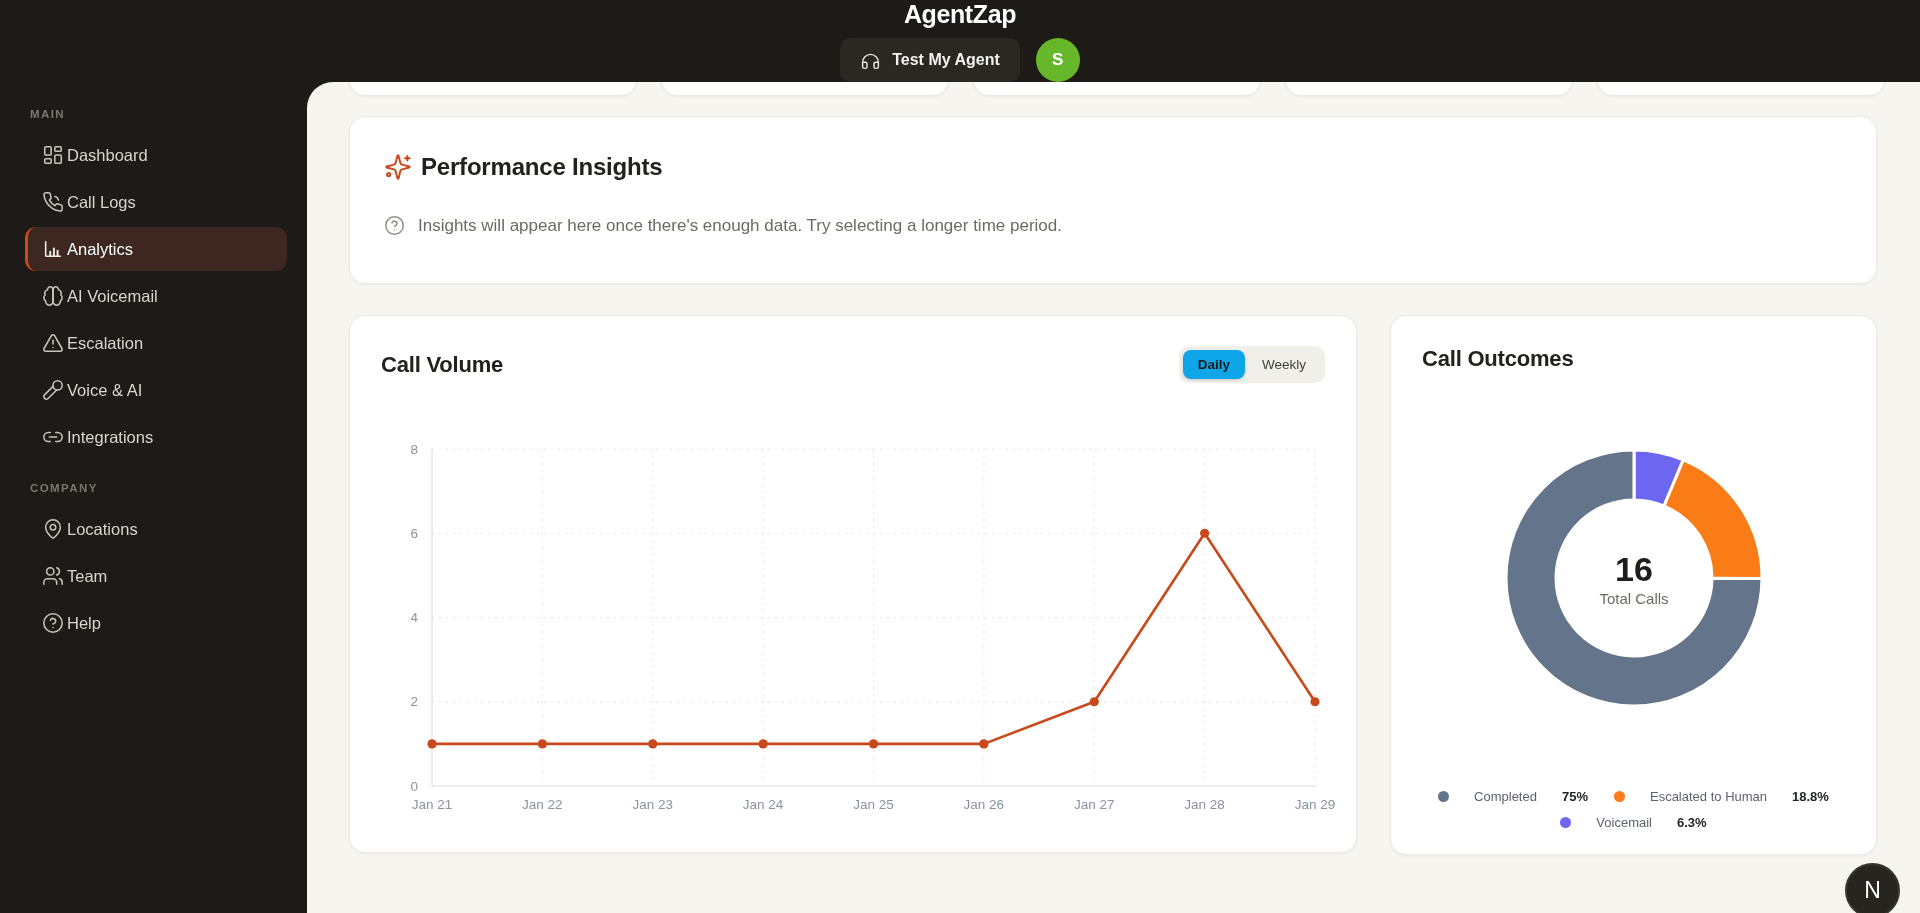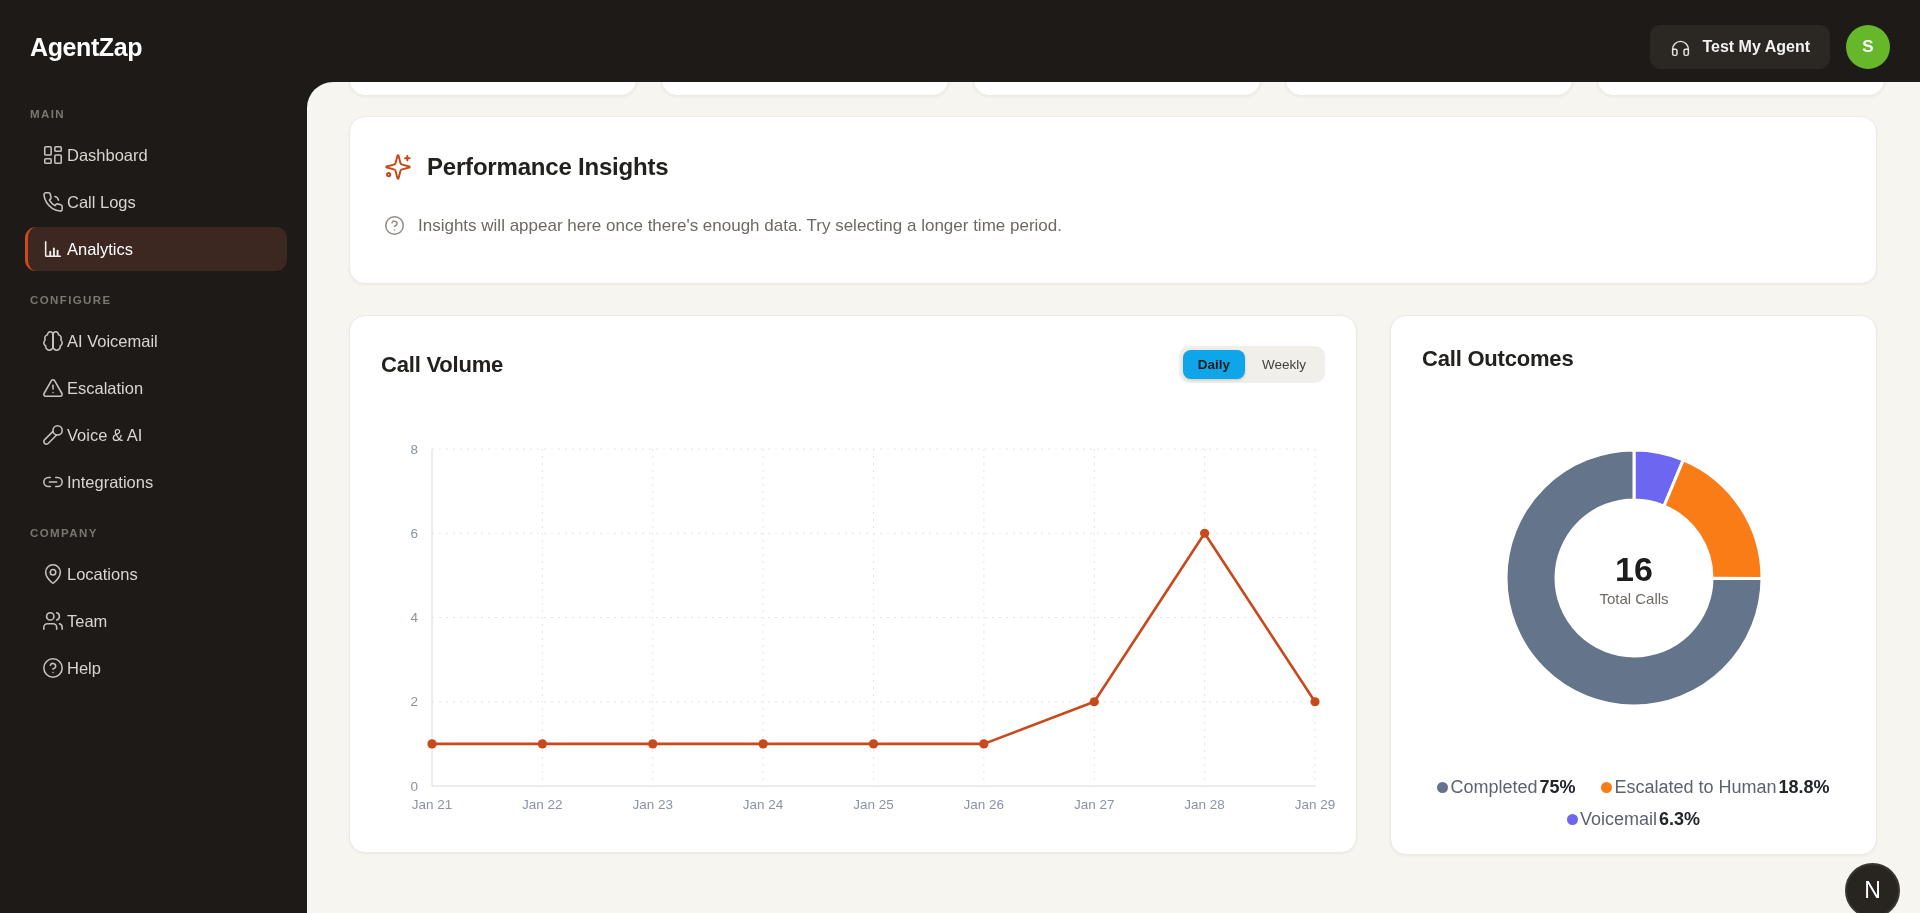--- a/index.html
+++ b/index.html
@@ -3,22 +3,22 @@
 <meta charset="utf-8">
 <style>
   * { box-sizing: border-box; }
   html,body { margin:0; padding:0; }
   body {
     width:1920px; height:913px; position:relative; overflow:hidden;
     background:#1d1a17;
     font-family:"Liberation Sans","DejaVu Sans",sans-serif;
   }
   
-  .topbar { position:absolute; top:6px; left:0; right:0; height:82px;
-    display:flex; align-items:center; justify-content:space-between; padding:0 30px; }
+  .topbar { position:absolute; top:0; left:0; right:0; height:82px;
+    display:flex; align-items:center; justify-content:space-between; padding:0 30px;flex-direction:column; }
   .logo { color:#ffffff; font-size:25px; font-weight:700; letter-spacing:-0.4px; }
   .topbar-right { display:flex; align-items:center; gap:16px; }
   .test-btn { display:flex; align-items:center; gap:11px; background:#2b2824; color:#f4f2ef;
     border:none; border-radius:10px; padding:0 20px; height:44px; font-size:16px; font-weight:600;
     font-family:inherit; cursor:pointer; }
   .test-btn .icn { width:21px; height:21px; color:#e8e5e1; }
   .avatar { width:44px; height:44px; border-radius:50%; background:#67b72b; color:#fff;
     display:flex; align-items:center; justify-content:center; font-size:17px; font-weight:700; cursor:pointer; }
   
   .sidebar { position:absolute; top:82px; left:0; width:307px; bottom:0; padding-top:6px; }
@@ -33,21 +33,21 @@
   .icn svg, .nav-icon svg { width:100%; height:100%; display:block; }
   
   .content { position:absolute; top:82px; left:307px; right:0; bottom:0;
     background:#f7f5f0; border-top-left-radius:26px; overflow:hidden; }
   .card { position:absolute; background:#ffffff; border:1px solid #edeae4; border-radius:16px;
     box-shadow:0 1px 3px rgba(30,24,12,0.05); }
   .sliver { position:absolute; top:-19px; height:33px; width:288px; background:#ffffff;
     border:1px solid #edeae4; border-radius:16px; box-shadow:0 1px 3px rgba(30,24,12,0.05); }
   
   #insights-card { left:42px; top:34px; width:1528px; height:168px; padding:36px 34px; }
-  .insights-title-row { display:flex; align-items:center; gap:15px; }
+  .insights-title-row { display:flex; align-items:center; gap:9px; }
   .sparkles { width:28px; height:28px; color:#c8491b; }
   .insights-title { font-size:24px; font-weight:700; color:#23211e; letter-spacing:-0.2px; }
   .insight-row { display:flex; align-items:center; gap:13px; margin-top:34px;
     color:#6e6a63; font-size:17px; }
   .help-icn { width:21px; height:21px; color:#8f8b83; flex:0 0 21px; }
   
   #volume-card { left:42px; top:233px; width:1008px; height:538px; }
   .card-header { display:flex; align-items:center; justify-content:space-between;
     padding:30px 31px 0 31px; }
   .card-title { font-size:22px; font-weight:700; color:#23211e; letter-spacing:-0.2px; }
@@ -60,21 +60,21 @@
   
   #outcomes-card { left:1083px; top:233px; width:487px; height:540px; }
   #donut-wrap { position:absolute; left:93px; top:112px; width:300px; height:300px; }
   #donut-svg { position:absolute; inset:0; }
   .donut-center { position:absolute; inset:0; display:flex; flex-direction:column;
     align-items:center; justify-content:center; gap:1px; pointer-events:none; }
   .donut-value { font-size:34px; font-weight:700; color:#1e1d1b; }
   .donut-label { font-size:15px; color:#6e6a63; }
   .legend { position:absolute; left:24px; right:24px; bottom:24px; display:flex; flex-wrap:wrap;
     justify-content:center; align-items:center; column-gap:26px; row-gap:11px; }
-  .legend-item { display:flex; align-items:center; gap:2px; font-size:18px; color:#5b6270; }
+  .legend-item { display:flex; align-items:center; gap:25px; font-size:13px; color:#5b6270; }
   .legend-dot { width:11px; height:11px; border-radius:50%; flex:0 0 11px; }
   .legend-val { font-weight:700; color:#22252a; }
   
   #n-badge { position:absolute; left:1845px; top:863px; width:55px; height:55px; border-radius:50%;
     background:#282521; color:#fff; display:flex; align-items:center; justify-content:center;
     font-size:23px; font-weight:400; border:2px solid #39352f; cursor:pointer; z-index:5; }
   text { font-family:"Liberation Sans","DejaVu Sans",sans-serif; }
 </style>
 </head>
 <body>
@@ -122,21 +122,20 @@
       <span class="nav-icon">
         <svg viewBox="0 0 24 24" fill="none" stroke="currentColor" stroke-width="1.7" stroke-linecap="round" stroke-linejoin="round">
           <path d="M4 4v15a1 1 0 0 0 1 1h15"></path>
           <path d="M9 19.5v-4.5" stroke-width="2.1"></path>
           <path d="M13 19.5v-8" stroke-width="2.1"></path>
           <path d="M17 19.5v-5.5" stroke-width="2.1"></path>
         </svg>
       </span>
       <span>Analytics</span>
     </div>
-    <div class="nav-section-label">CONFIGURE</div>
     <div class="nav-item">
       <span class="nav-icon">
         <svg viewBox="0 0 24 24" fill="none" stroke="currentColor" stroke-width="1.7" stroke-linecap="round" stroke-linejoin="round">
           <path d="M12 5a3 3 0 1 0-5.997.125 4 4 0 0 0-2.526 5.77 4 4 0 0 0 .556 6.588A4 4 0 1 0 12 18Z"></path>
           <path d="M12 5a3 3 0 1 1 5.997.125 4 4 0 0 1 2.526 5.77 4 4 0 0 1-.556 6.588A4 4 0 1 1 12 18Z"></path>
           <path d="M12 5v13"></path>
         </svg>
       </span>
       <span>AI Voicemail</span>
     </div>

